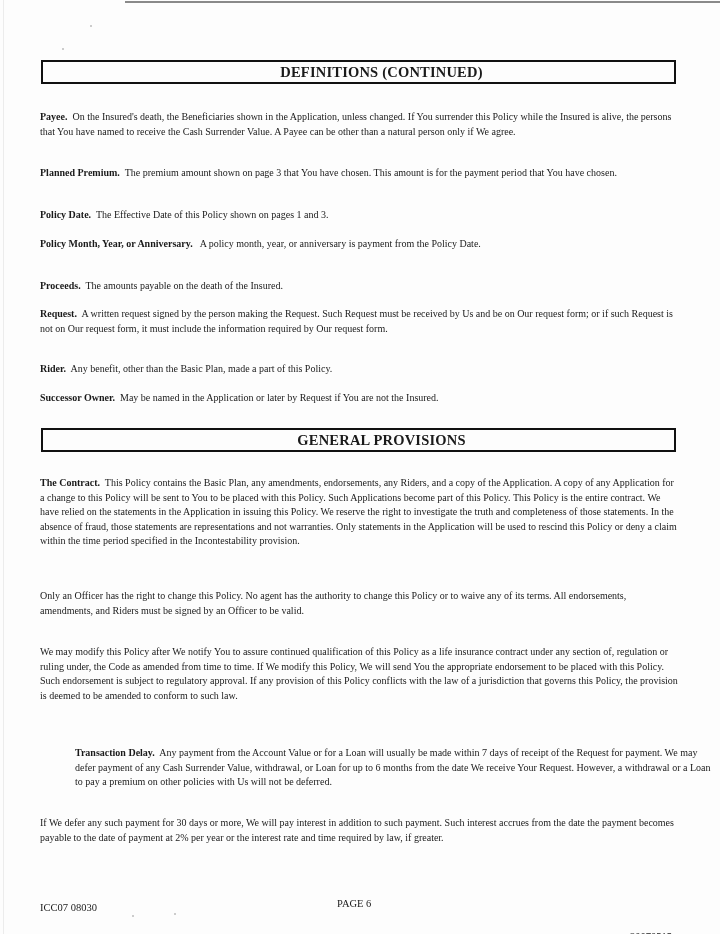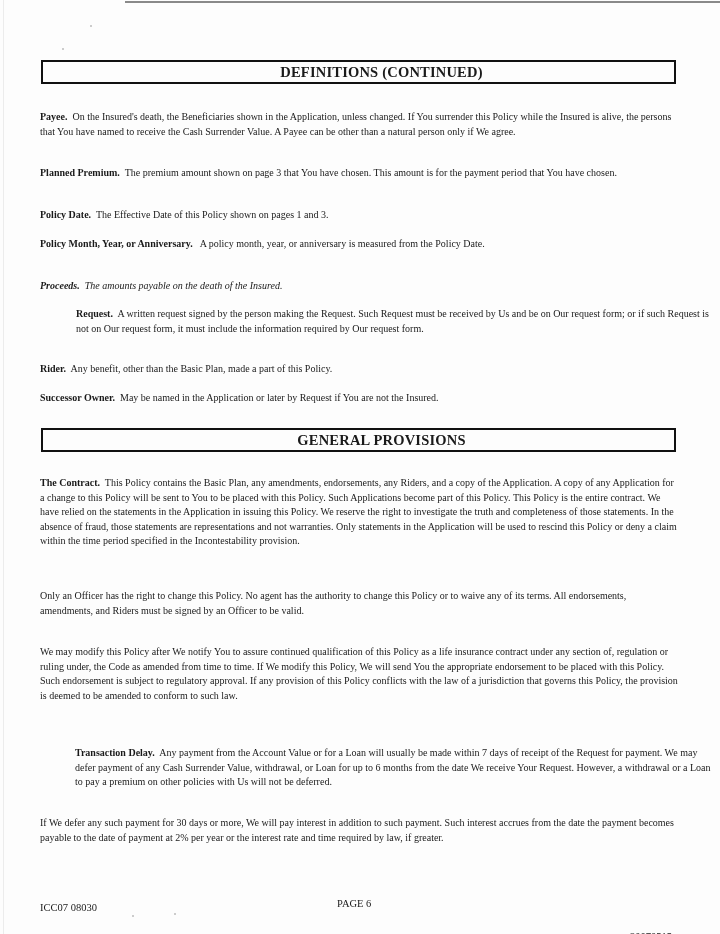--- a/index.html
+++ b/index.html
@@ -44,27 +44,27 @@
 <div class="para" style="top:166px;">
   <span class="term">Planned Premium.</span>&nbsp;
   <span>The premium amount shown on page 3 that You have chosen. This amount is for the payment period that You have chosen.</span>
 </div>
 <div class="para" style="top:208px;">
   <span class="term">Policy Date.</span>&nbsp;
   <span>The Effective Date of this Policy shown on pages 1 and 3.</span>
 </div>
 <div class="para" style="top:237px;">
   <span class="term">Policy Month, Year, or Anniversary.</span>&nbsp;&nbsp;
-  <span>A policy month, year, or anniversary is measured from the Policy Date.</span>
+  <span>A policy month, year, or anniversary is payment from the Policy Date.</span>
 </div>
-<div class="para" style="top:279px;font-style:italic;">
+<div class="para" style="top:279px;">
   <span class="term">Proceeds.</span>&nbsp;
   <span>The amounts payable on the death of the Insured.</span>
 </div>
-<div class="para" style="top:307px;margin-left:36px;">
+<div class="para" style="top:307px;">
   <span class="term">Request.</span>&nbsp;
   <span>A written request signed by the person making the Request. Such Request must be received by Us and be on Our request form; or if such Request is not on Our request form, it must include the information required by Our request form.</span>
 </div>
 <div class="para" style="top:362px;">
   <span class="term">Rider.</span>&nbsp;
   <span>Any benefit, other than the Basic Plan, made a part of this Policy.</span>
 </div>
 <div class="para" style="top:391px;">
   <span class="term">Successor Owner.</span>&nbsp;
   <span>May be named in the Application or later by Request if You are not the Insured.</span>

